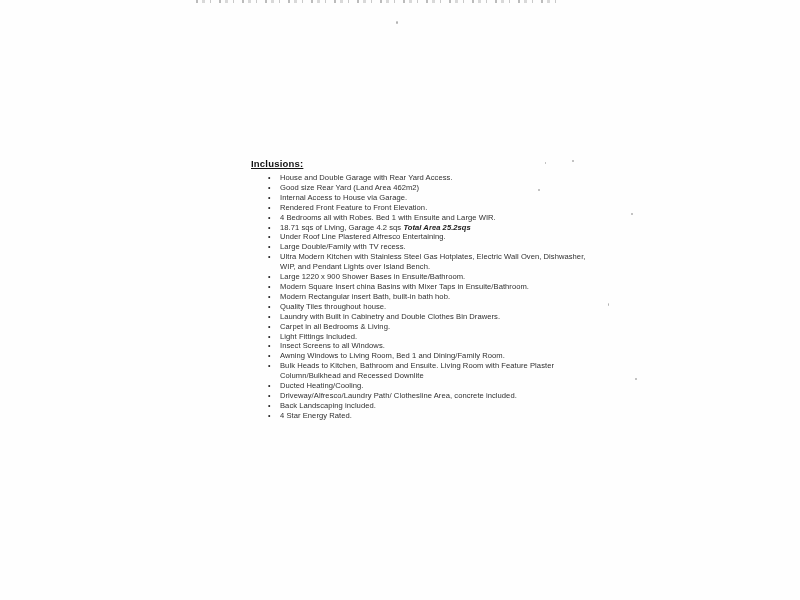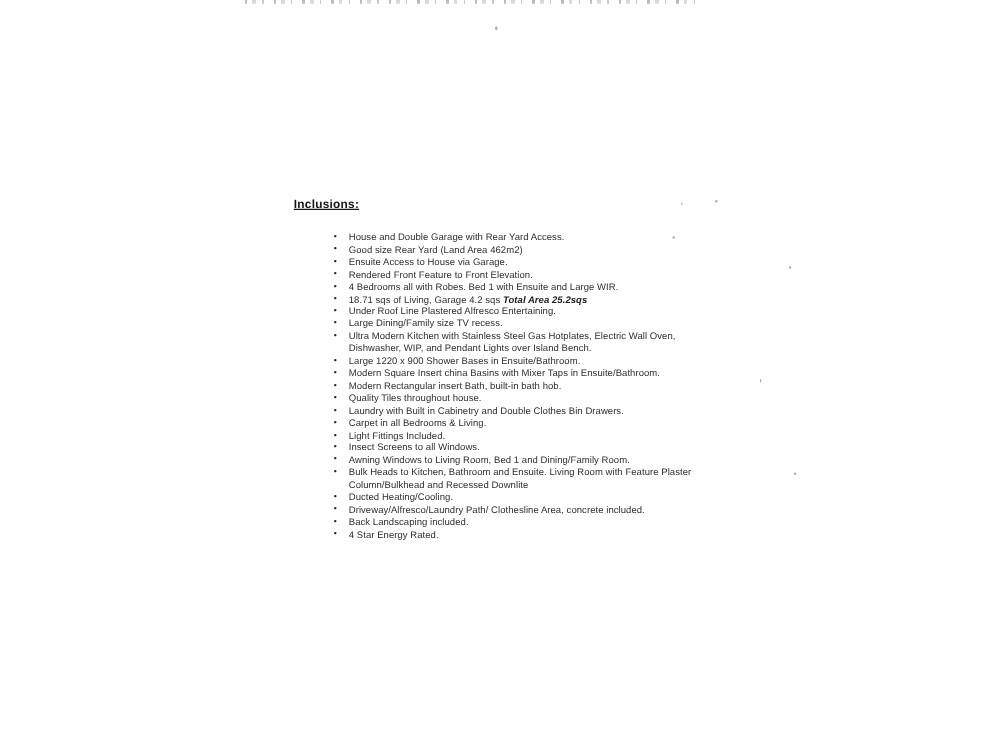--- a/index.html
+++ b/index.html
@@ -40,37 +40,37 @@
   .sp1 { left: 396px; top: 21px;  width:2px; height:3px; }
   .sp2 { left: 572px; top: 160px; }
   .sp3 { left: 538px; top: 189px; }
   .sp4 { left: 631px; top: 213px; }
   .sp5 { left: 608px; top: 303px; width:1px; height:3px; }
   .sp6 { left: 635px; top: 378px; }
   .sp7 { left: 545px; top: 162px; width:1px; height:2px; }
 
   .content {
     position: absolute;
-    left: 235px;
+    left: 251px;
     top: 158px;
     width: 350px;
     color: #2f2f2f;
     filter: blur(0.24px);
   }
   .heading {
     margin: 0 0 4px 0;
     font-size: 9.5px;
     font-weight: bold;
     letter-spacing: 0.2px;
     text-decoration: underline;
     color: #141414;
   }
   ul.inclusions {
     list-style: none;
-    margin: 16px;
+    margin: 1px;
     padding: 0;
     font-size: 7.6px;
     line-height: 9.9px;
     letter-spacing: 0.05px;
   }
   ul.inclusions li {
     display: flex;
     align-items: flex-start;
   }
   .bullet {
@@ -105,41 +105,41 @@
       <li>
           <span class="bullet">•</span>
           <span class="txt">House and Double Garage with Rear Yard Access.</span>
         </li>
       <li>
           <span class="bullet">•</span>
           <span class="txt">Good size Rear Yard  (Land Area 462m2)</span>
         </li>
       <li>
           <span class="bullet">•</span>
-          <span class="txt">Ensuite Access to House via Garage.</span>
+          <span class="txt">Internal Access to House via Garage.</span>
         </li>
       <li>
           <span class="bullet">•</span>
           <span class="txt">Rendered Front Feature to Front Elevation.</span>
         </li>
       <li>
           <span class="bullet">•</span>
           <span class="txt">4 Bedrooms all with Robes. Bed 1 with Ensuite and Large WIR.</span>
         </li>
       <li>
           <span class="bullet">•</span>
           <span class="txt"><span>18.71 sqs of Living, Garage 4.2 sqs </span><b>Total Area 25.2sqs</b></span>
         </li>
       <li>
           <span class="bullet">•</span>
           <span class="txt">Under Roof Line Plastered Alfresco  Entertaining.</span>
         </li>
       <li>
           <span class="bullet">•</span>
-          <span class="txt">Large Dining/Family size TV recess.</span>
+          <span class="txt">Large Double/Family with TV recess.</span>
         </li>
       <li>
           <span class="bullet">•</span>
           <span class="txt">Ultra Modern Kitchen with Stainless Steel Gas Hotplates, Electric Wall Oven, Dishwasher, WIP, and Pendant Lights over Island Bench.</span>
         </li>
       <li>
           <span class="bullet">•</span>
           <span class="txt">Large 1220 x 900 Shower Bases in Ensuite/Bathroom.</span>
         </li>
       <li>

